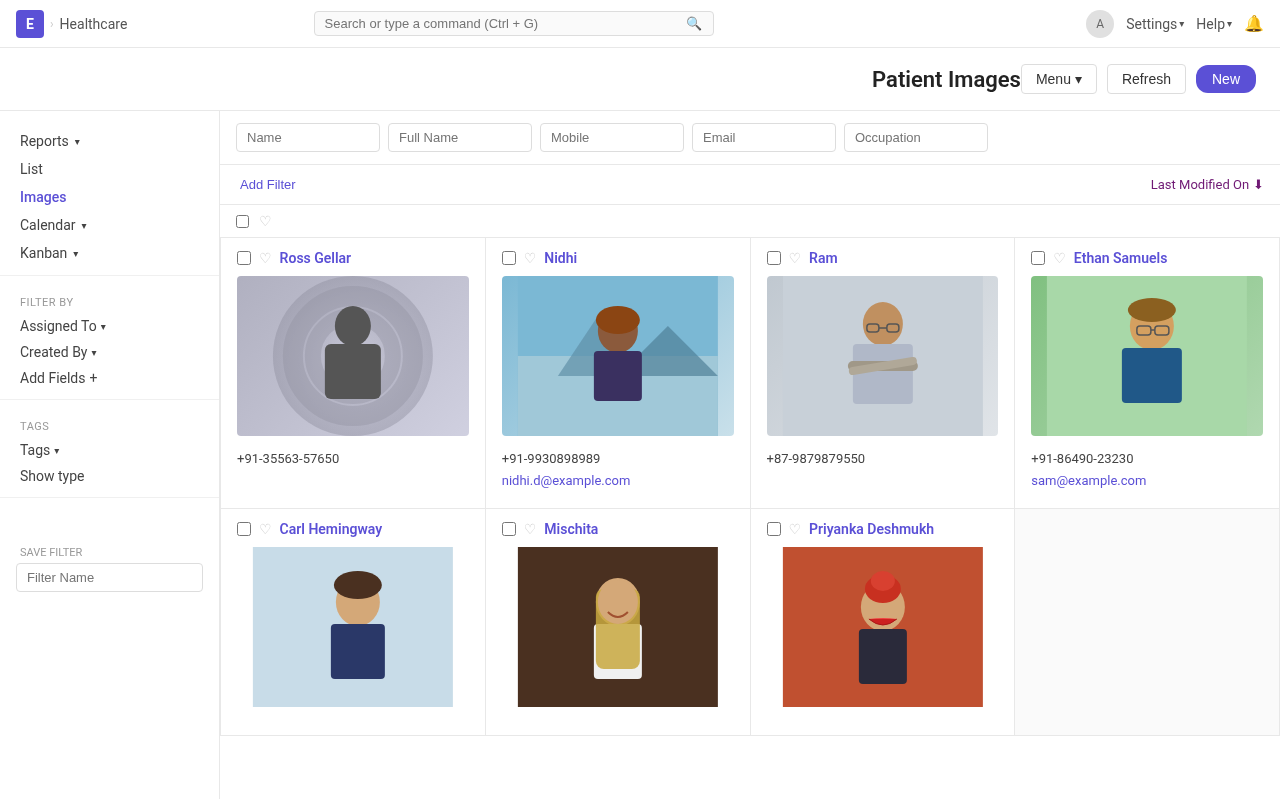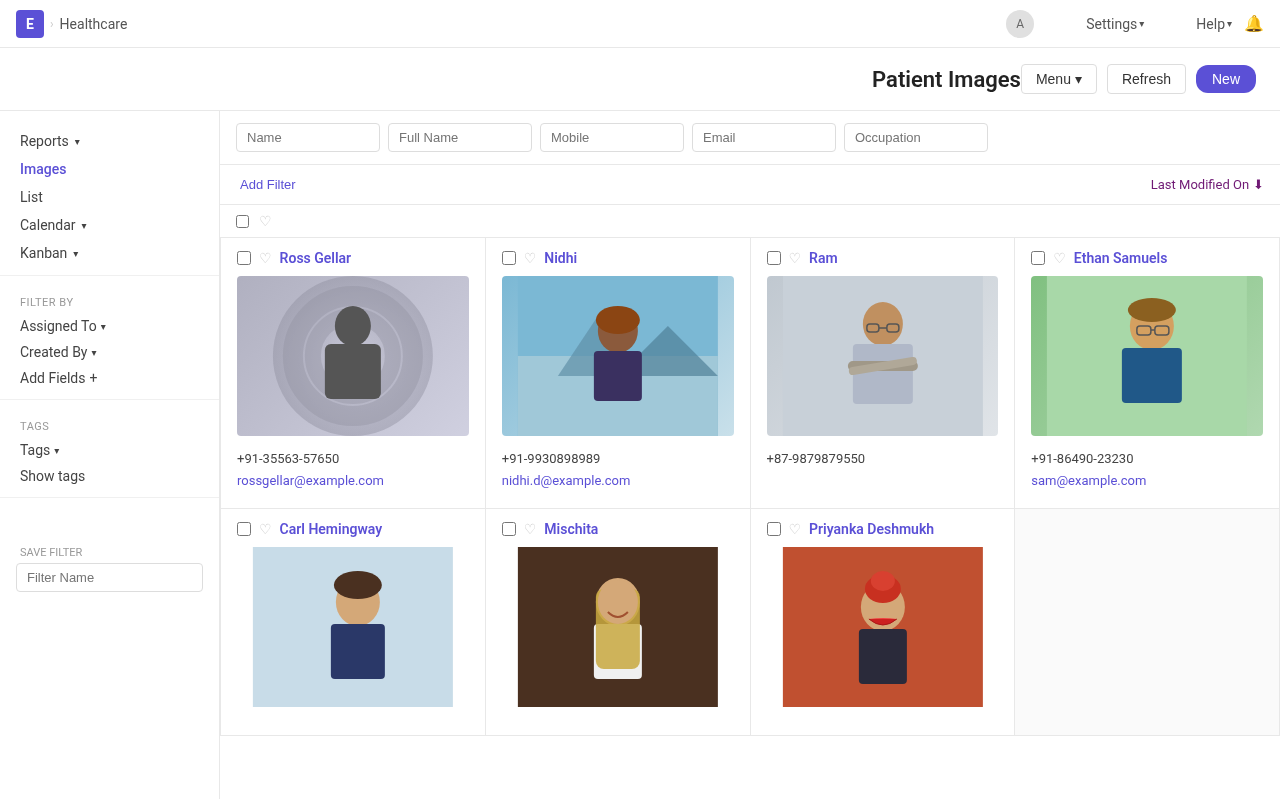--- a/index.html
+++ b/index.html
@@ -25,21 +25,21 @@
     }
     .topnav-search input {
       border: none; background: transparent; outline: none; font-size: 13px; width: 100%; color: #888;
     }
     .topnav-search-icon { color: #aaa; margin-left: 4px; font-size: 13px; }
     .topnav-actions { display: flex; align-items: center; gap: 12px; margin-left: auto; }
     .topnav-avatar {
       width: 28px; height: 28px; border-radius: 50%; background: #e0e0e0;
       display: flex; align-items: center; justify-content: center; font-size: 12px; color: #666;
     }
-    .topnav-link { color: #555; font-size: 14px; cursor: pointer; display: flex; align-items: center; gap: 2px; margin-left: 40px; }
+    .topnav-link { color: #555; font-size: 14px; cursor: pointer; display: flex; align-items: center; gap: 2px; }
     .bell-icon { font-size: 16px; color: #888; cursor: pointer; }
 
     
     .page-header {
       display: flex; align-items: center; justify-content: flex-end;
       padding: 16px 24px; border-bottom: 1px solid #e8e8e8;
     }
     .page-title { font-size: 22px; font-weight: 600; color: #222; }
     .page-header-actions { display: flex; align-items: center; gap: 10px; }
     .btn-menu {
@@ -132,20 +132,24 @@
     .img-ethan { background: linear-gradient(135deg, #80c080, #b0d8b0); }
   </style>
 </head>
 <body>
 
 <nav class="topnav">
   <div class="topnav-logo">E</div>
   <span class="topnav-chevron">›</span>
   <span class="topnav-breadcrumb">Healthcare</span>
 
+  <div class="topnav-search">
+    <input type="text" placeholder="Search or type a command (Ctrl + G)" style="">
+    <span class="topnav-search-icon">🔍</span>
+  </div>
 
   <div class="topnav-actions">
     <div class="topnav-avatar">A</div>
     <span class="topnav-link">
       <span>Settings</span>
       <span class="chevron">▾</span>
     </span>
     <span class="topnav-link">
       <span>Help</span>
       <span class="chevron">▾</span>
@@ -166,25 +170,25 @@
   </div>
 </header>
 
 <div class="main-layout">
 
   <aside class="sidebar">
     <div class="sidebar-item">
       <span>Reports</span>
       <span class="chevron">▾</span>
     </div>
+    <div class="sidebar-item">
+      <span>List</span>
+    </div>
     <div class="sidebar-item active">
       <span>Images</span>
-    </div>
-    <div class="sidebar-item">
-      <span>List</span>
     </div>
     <div class="sidebar-item">
       <span>Calendar</span>
       <span class="chevron">▾</span>
     </div>
     <div class="sidebar-item">
       <span>Kanban</span>
       <span class="chevron">▾</span>
     </div>
 
@@ -204,21 +208,21 @@
       <span>+</span>
     </div>
 
     <div class="sidebar-divider"></div>
     <div class="sidebar-section">TAGS</div>
     <div class="filter-item">
       <span>Tags</span>
       <span class="chevron">▾</span>
     </div>
     <div class="filter-item">
-      <span>Show tags</span>
+      <span>Show type</span>
     </div>
 
     <div class="sidebar-divider"></div>
     <div class="save-filter-label">SAVE FILTER</div>
     <input class="filter-name-input" type="text" placeholder="Filter Name" style="">
   </aside>
 
   <div class="content">
 
     <div class="filter-bar">
@@ -261,21 +265,20 @@
             <circle cx="100" cy="80" r="80" fill="url(#rg1)" opacity="0.4"></circle>
             <circle cx="100" cy="80" r="60" fill="none" stroke="#9090a0" stroke-width="20" opacity="0.4"></circle>
             <circle cx="100" cy="80" r="40" fill="none" stroke="#9090a0" stroke-width="16" opacity="0.4"></circle>
 
             <ellipse cx="100" cy="50" rx="18" ry="20" fill="#555"></ellipse>
             <rect x="72" y="68" width="56" height="55" rx="6" fill="#555"></rect>
           </svg>
         </div>
         <div class="card-info">
           <div class="card-phone">+91-35563-57650</div>
-          <div class="card-email">rossgellar@example.com</div>
         </div>
       </div>
 
       <div class="card">
         <div class="card-header">
           <input type="checkbox" class="card-checkbox" style="">
           <span class="card-heart">♡</span>
           <span class="card-name">Nidhi</span>
         </div>
         <div class="card-image-placeholder img-nidhi" style="border-radius:4px;margin-bottom:12px;overflow:hidden;">

